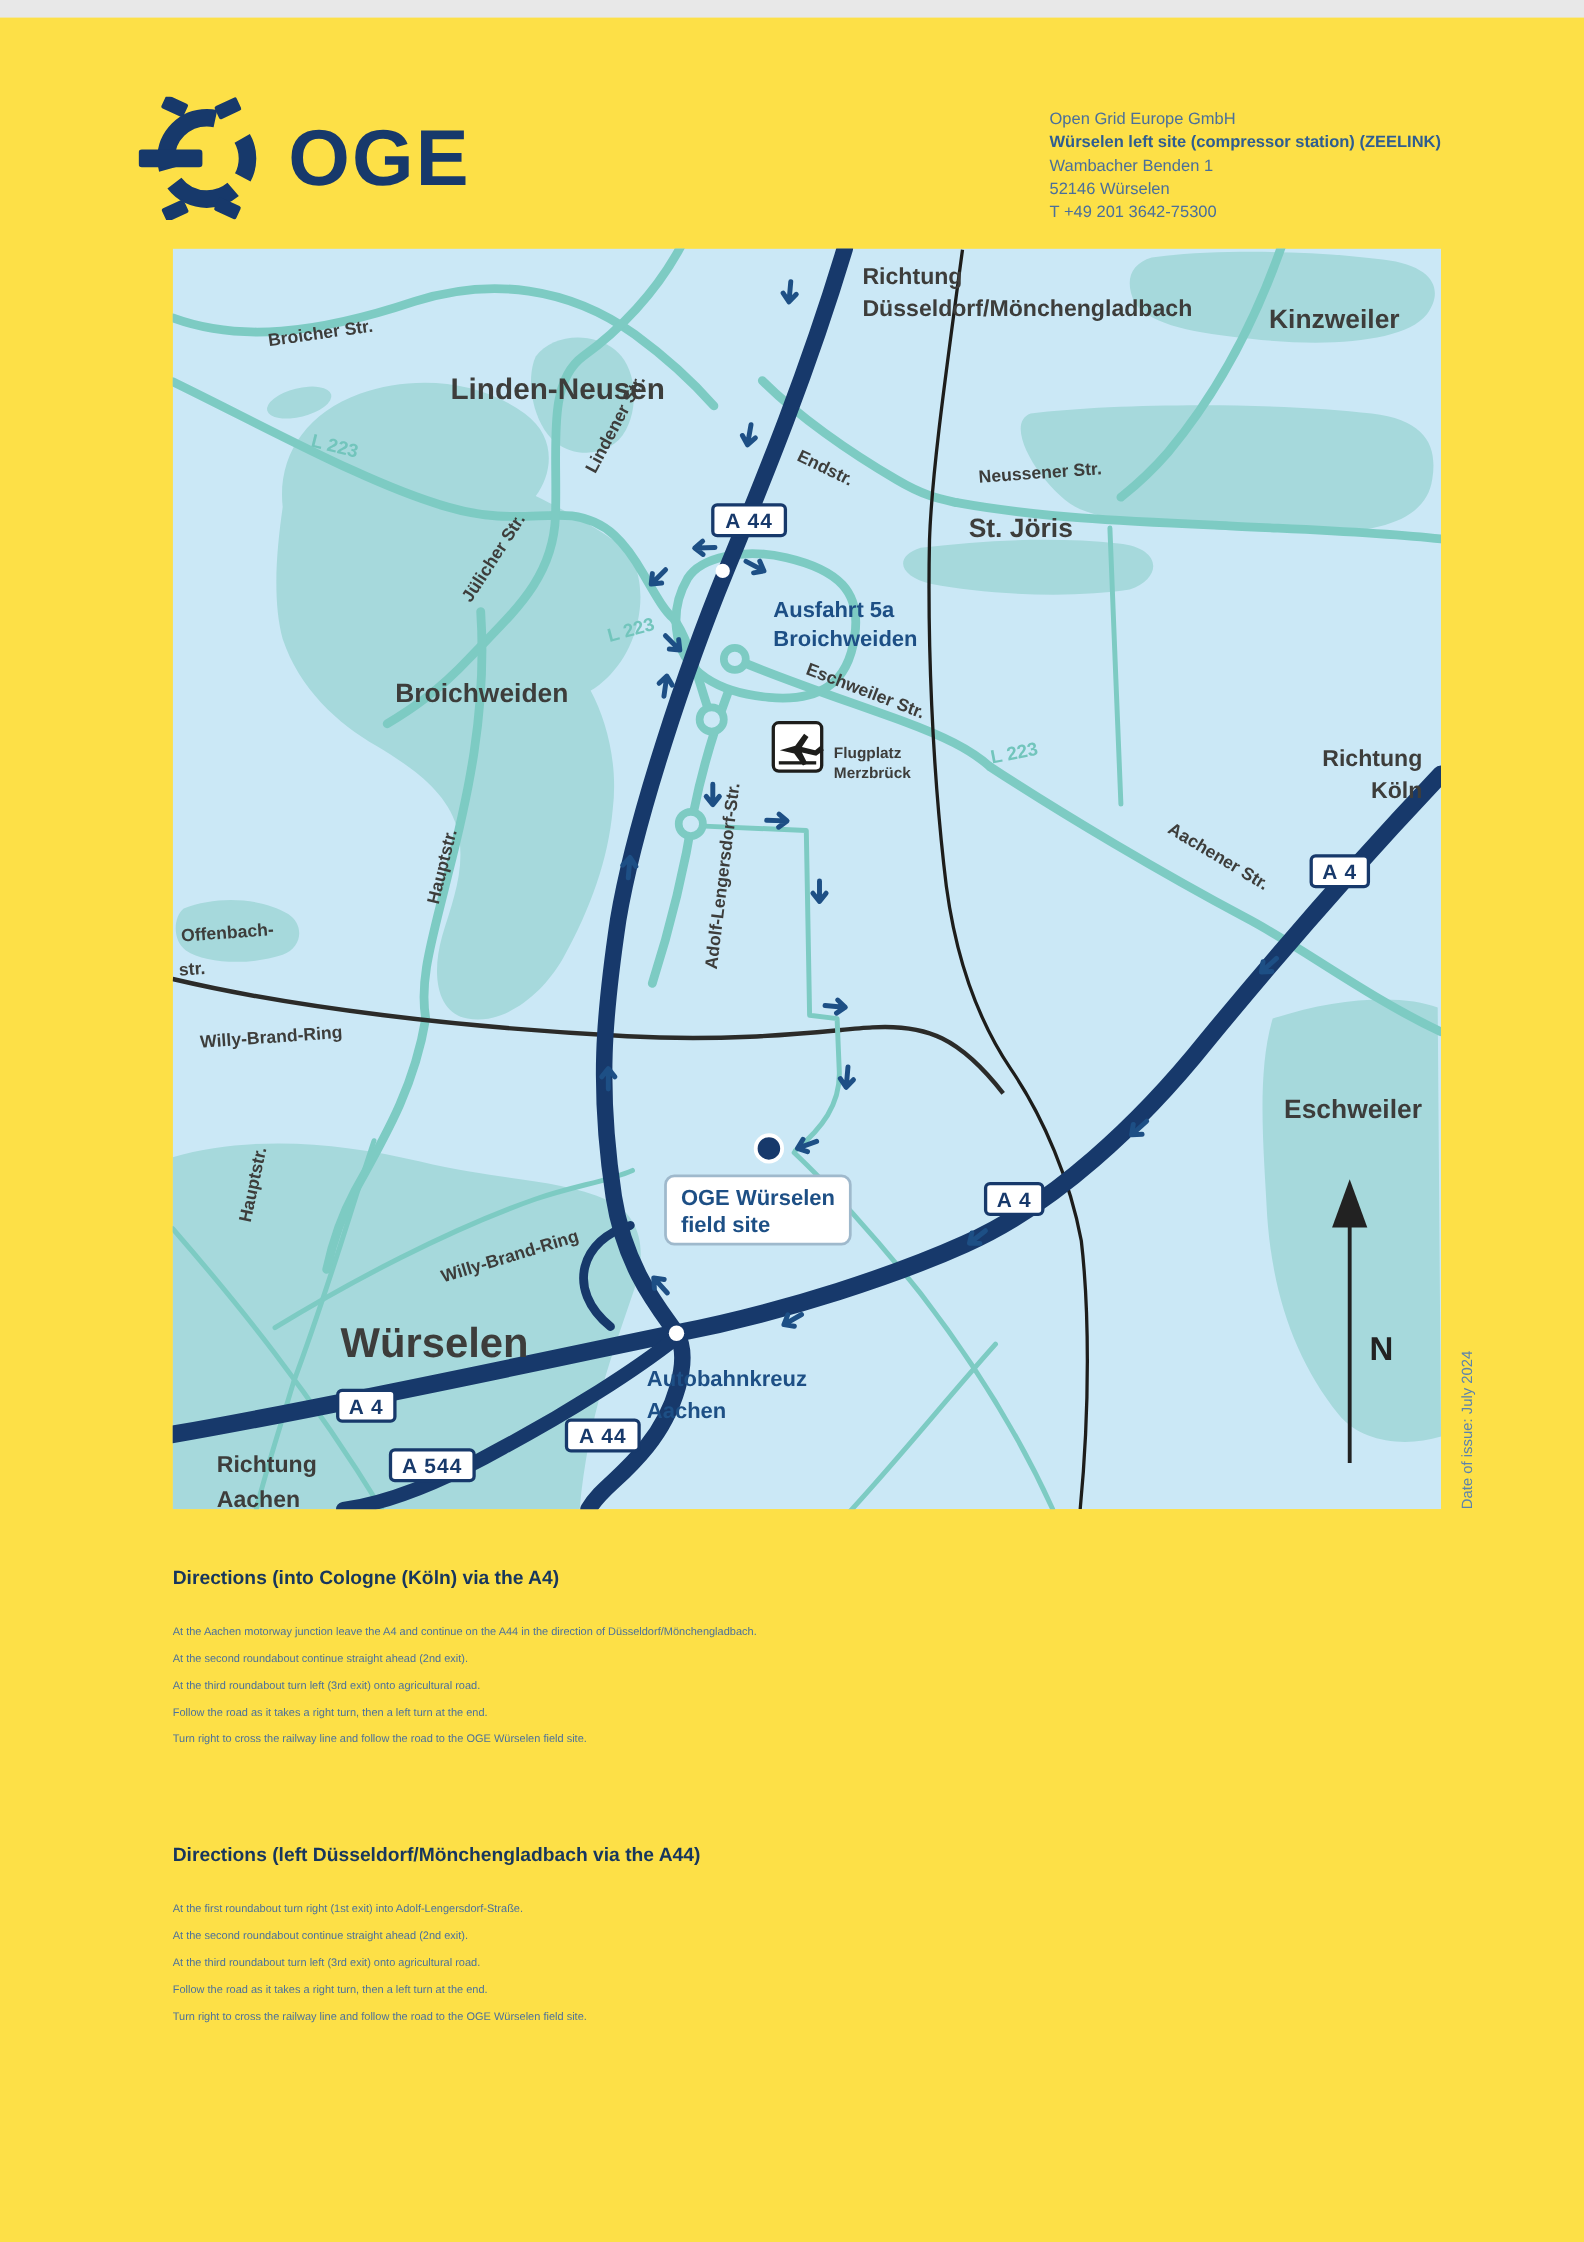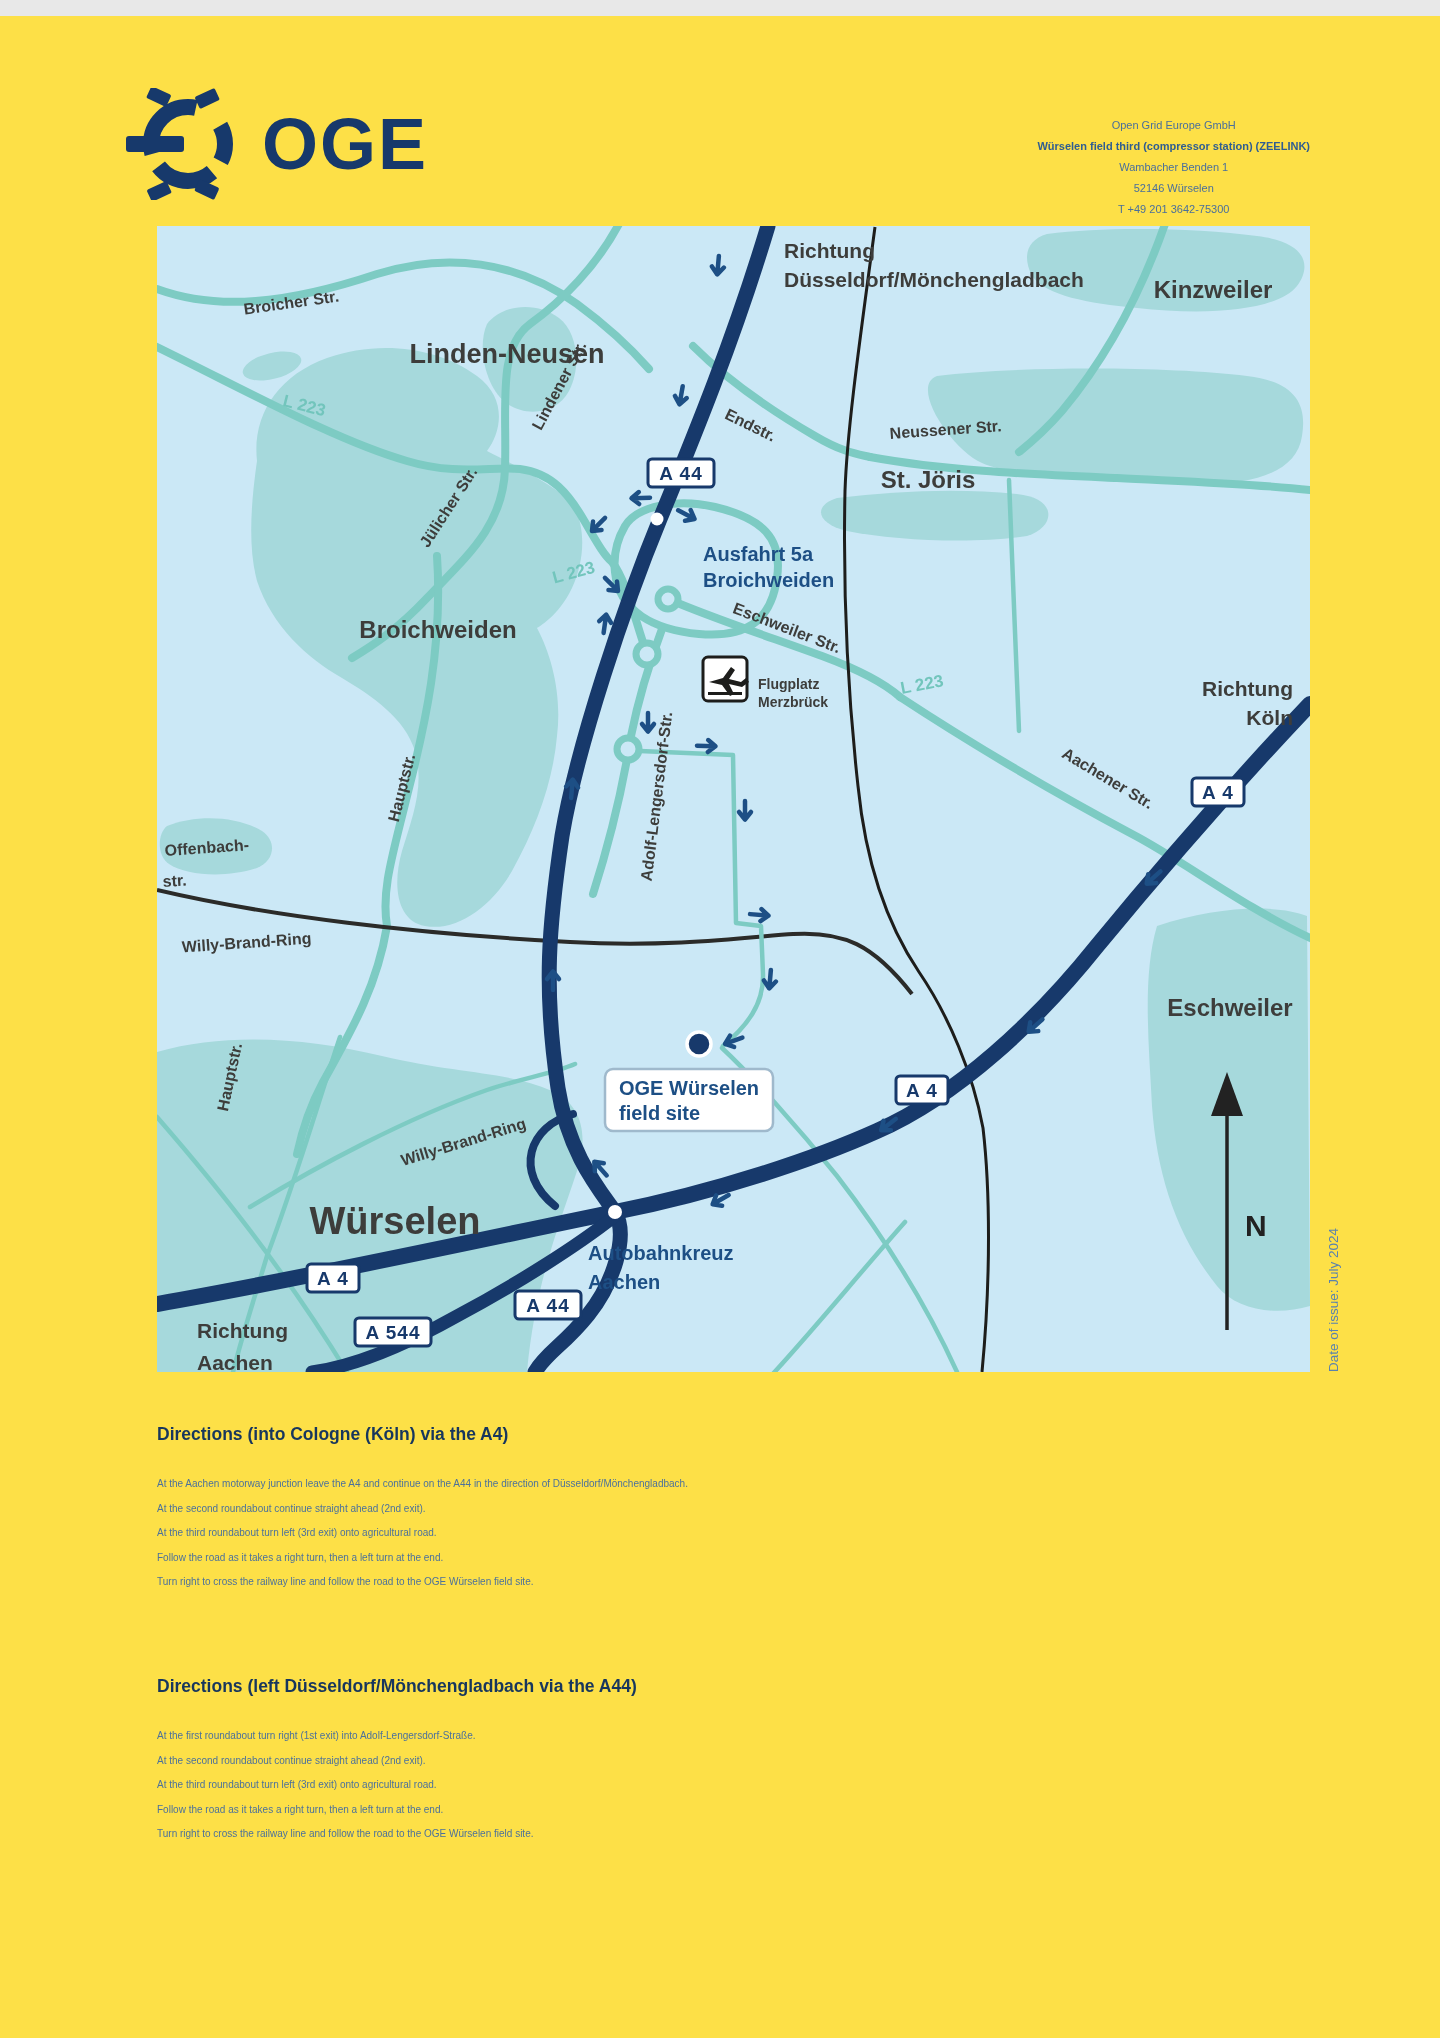--- a/index.html
+++ b/index.html
@@ -1,21 +1,21 @@
 <!DOCTYPE html>
 <html><head>
 <meta charset="utf-8">
 <style>
   html,body{margin:0;padding:0;background:#e8e8e8;}
   .page{position:relative;width:1440px;height:2038px;background:#fde047;margin:16px auto;
         font-family:"Liberation Sans",sans-serif;overflow:hidden;}
   
   .logo{position:absolute;left:126px;top:72px;display:flex;align-items:center;gap:24px;}
   .logo-text{font-size:72px;font-weight:bold;color:#17396b;letter-spacing:2px;line-height:1;}
-  .address{position:absolute;right:130px;top:99px;text-align:center;font-size:11px;line-height:21px;color:#4a6f9b;}
+  .address{position:absolute;right:130px;top:82px;text-align:left;font-size:15px;line-height:21px;color:#4a6f9b;}
   .address .bold-line{font-weight:bold;color:#2f5d91;}
   
   .map-wrap{position:absolute;left:157px;top:210px;width:1153px;height:1146px;}
   .map-wrap svg{display:block;}
   .date-issue{position:absolute;left:1326px;top:1356px;transform:rotate(-90deg);transform-origin:0 0;
               white-space:nowrap;font-size:13.5px;color:#5b82ad;width:390px;}
   
   .street{font-size:16px;font-weight:bold;fill:#3d3d3b;}
   .street-sm{font-size:14px;font-weight:bold;fill:#3d3d3b;}
   .town{font-size:24px;font-weight:bold;fill:#3d3d3b;}
@@ -51,21 +51,21 @@
         <rect x="70" y="4" width="22" height="13" rx="2" transform="rotate(-25 81 10)"></rect>
         <rect x="22" y="97" width="22" height="13" rx="2" transform="rotate(-25 33 103)"></rect>
         <rect x="70" y="95" width="22" height="13" rx="2" transform="rotate(25 81 101)"></rect>
       </g>
     </svg>
     <div class="logo-text">OGE</div>
   </div>
 
   <div class="address">
     <div>Open Grid Europe GmbH</div>
-    <div class="bold-line">Würselen field third (compressor station) (ZEELINK)</div>
+    <div class="bold-line">Würselen left site (compressor station) (ZEELINK)</div>
     <div>Wambacher Benden 1</div>
     <div>52146 Würselen</div>
     <div>T +49 201 3642-75300</div>
   </div>
 
   <div class="map-wrap">
     <svg width="1153" height="1146" viewBox="0 0 1153 1146">
       <defs>
         <path id="arr" d="M0,10 L0,-7 M-6,-1 L0,-8.5 L6,-1" fill="none" stroke-width="4.5" stroke-linecap="round" stroke-linejoin="round"></path>
       </defs>

